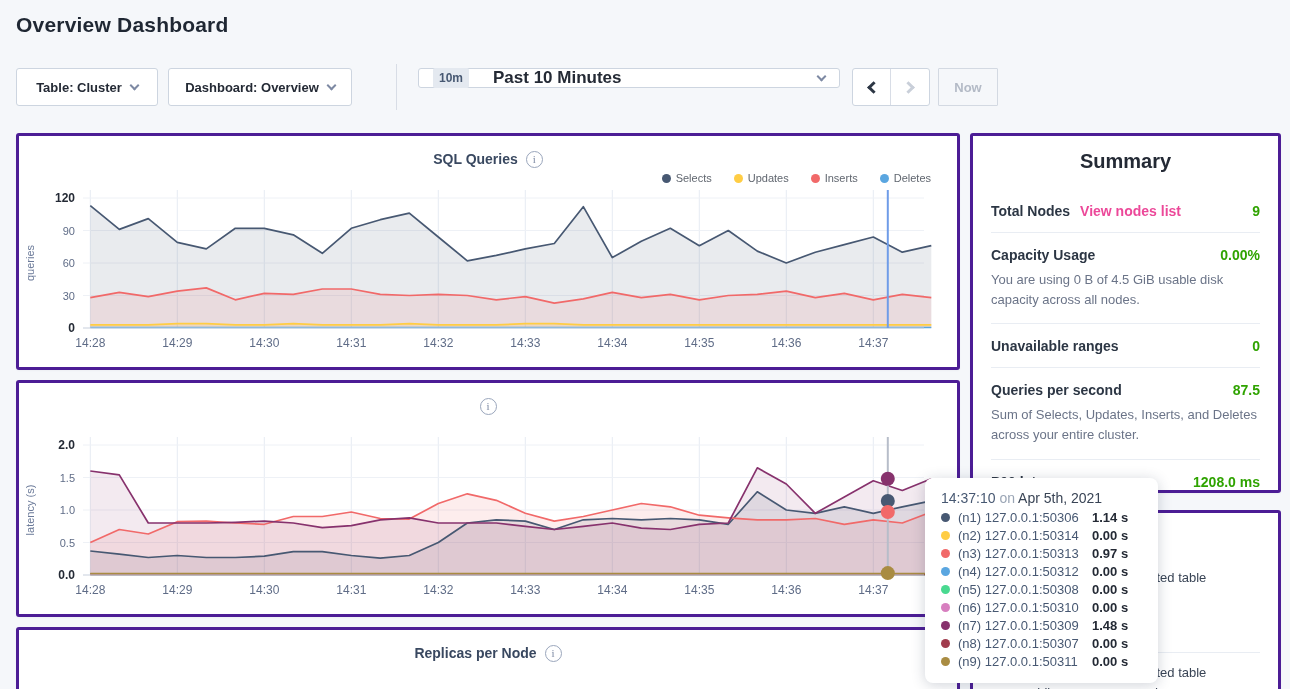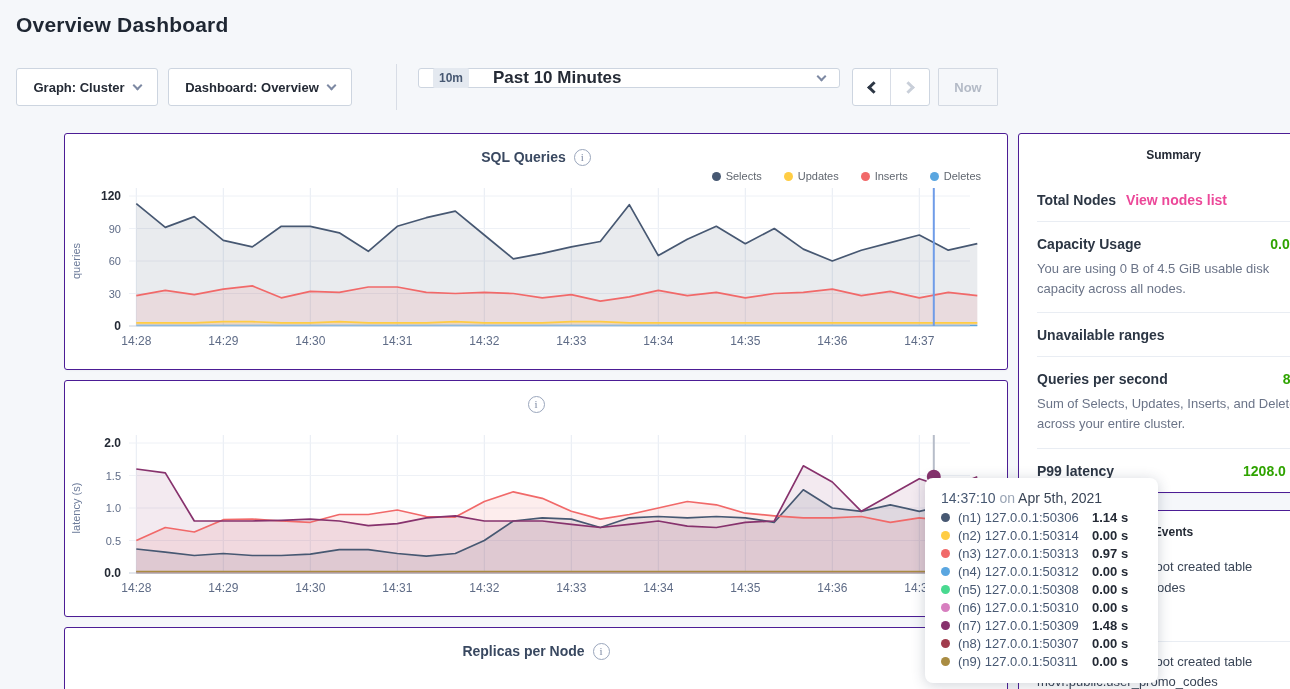--- a/index.html
+++ b/index.html
@@ -22,21 +22,21 @@
 
   .pager { position:absolute; left:852px; top:68px; width:78px; height:38px; display:flex; background:#fff;
     border:1px solid #cdd5e0; border-radius:3px; overflow:hidden; }
   .pager > div { width:50%; display:flex; align-items:center; justify-content:center; cursor:pointer; }
   .pager > div:first-child { border-right:1px solid #d8dde6; }
   .chev-left { width:9px; height:9px; border-left:3px solid #2c3644; border-bottom:3px solid #2c3644; transform:rotate(45deg); margin-left:3px; }
   .chev-right { width:9px; height:9px; border-right:3px solid #c9cfd9; border-top:3px solid #c9cfd9; transform:rotate(45deg); margin-right:3px; }
   .now-btn { position:absolute; left:938px; top:68px; width:60px; height:38px; background:transparent; border:1px solid #d3d9e2;
     border-radius:1px; color:#b3bac6; font-size:13px; font-weight:bold; display:flex; align-items:center; justify-content:center; }
 
-  .panel { position:absolute; background:#fff; border:1px solid #4c1d95; border-radius:3px; box-shadow:0 1px 2px rgba(46,63,96,0.04);margin-left:48px; }
+  .panel { position:absolute; background:#fff; border:3px solid #4c1d95; border-radius:3px; box-shadow:0 1px 2px rgba(46,63,96,0.04); }
   .chart-panel { left:16px; width:944px; }
   #sql-panel { top:133px; height:237px; }
   #latency-panel { top:380px; height:237px; }
   #replicas-panel { top:627px; height:92px; }
 
   .chart-title-row { display:flex; align-items:center; justify-content:center; gap:8px; margin-top:14px; height:18px; }
   .chart-title { font-size:14px; font-weight:bold; color:#394860; }
   .info-icon { width:17px; height:17px; border:1px solid #9aa6bc; border-radius:50%; color:#7d89a3; font-size:11px;
     font-family:"Liberation Serif", serif; display:inline-flex; align-items:center; justify-content:center; cursor:pointer; }
   .legend-row { height:16px; margin:2px 26px 0 0; display:flex; justify-content:flex-end; gap:22px; }
@@ -48,21 +48,21 @@
   .hgrid { stroke:#eef1f6; stroke-width:1; }
   .axis-bottom { stroke:#c7cfdc; stroke-width:1; }
   .xlab { fill:#5f6c87; font-size:12px; text-anchor:middle; font-family:"Liberation Sans",sans-serif; }
   .ylab { fill:#5f6c87; font-size:11px; text-anchor:end; font-family:"Liberation Sans",sans-serif; }
   .ylab.strong { fill:#242a35; font-weight:bold; font-size:12px; }
   .axis-title { fill:#6b7a99; font-size:11px; text-anchor:middle; font-family:"Liberation Sans",sans-serif; }
 
   .side-panel { left:970px; width:311px; padding:0 18px; }
   #summary-panel { top:133px; height:360px; }
   #events-panel { top:510px; height:210px; }
-  .side-heading { text-align:center; font-size:12px; font-weight:bold; color:#242a35; margin-top:14px; }
+  .side-heading { text-align:center; font-size:20px; font-weight:bold; color:#242a35; margin-top:14px; }
   .sum-section { padding:14px 0 13px 0; border-top:1px solid #e9edf3; }
   .sum-section.first { border-top:none; margin-top:16px; }
   .sum-row { display:flex; align-items:baseline; }
   .sum-label { font-size:14px; font-weight:bold; color:#2c3644; }
   .sum-link { font-size:14px; font-weight:bold; color:#ec4899; margin-left:10px; cursor:pointer; }
   .sum-value { font-size:14px; font-weight:bold; color:#2fa300; margin-left:auto; }
   .sum-desc { font-size:13px; color:#6b7488; line-height:1.55; margin-top:7px; }
 
   .event-item { font-size:13px; color:#394455; line-height:1.6; overflow-wrap:break-word; }
   .event-item.first { margin-top:18px; padding-bottom:42px; }
@@ -78,21 +78,21 @@
   .tt-dot { width:9px; height:9px; border-radius:50%; margin-right:8px; flex:none; }
   .tt-label { flex:1; white-space:nowrap; }
   .tt-val { font-weight:bold; color:#242a35; width:50px; text-align:left; }
 </style>
 </head>
 <body>
 
 <h1 class="page-title">Overview Dashboard</h1>
 
 <div class="btn dd" style="left:16px; width:142px;">
-  <span>Graph: Cluster</span>
+  <span>Table: Cluster</span>
   <span class="chev-down"></span>
 </div>
 <div class="btn dd" style="left:168px; width:184px;">
   <span>Dashboard: Overview</span>
   <span class="chev-down"></span>
 </div>
 <div class="toolbar-divider"></div>
 
 <div class="btn timepicker">
   <span class="time-badge">10m</span>

